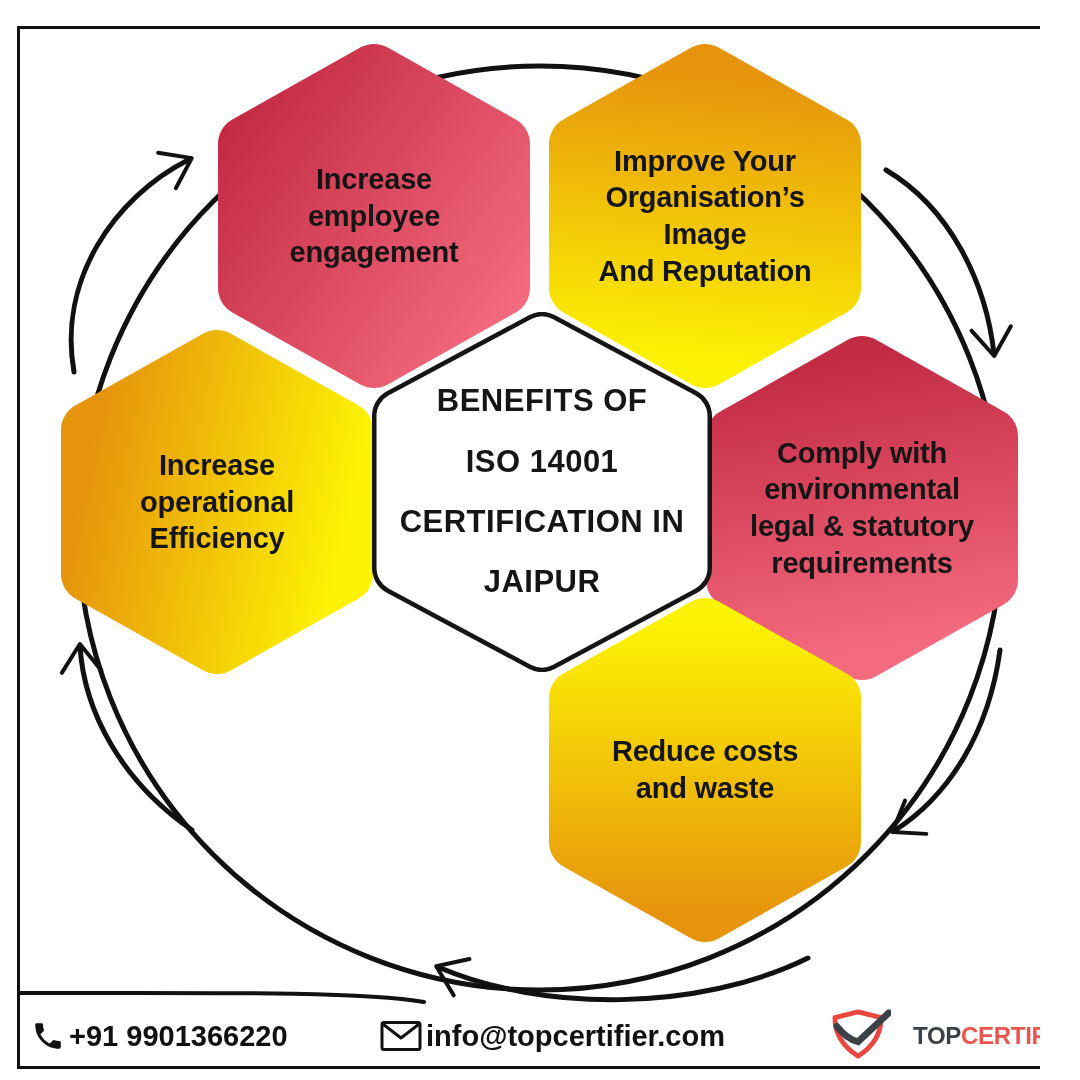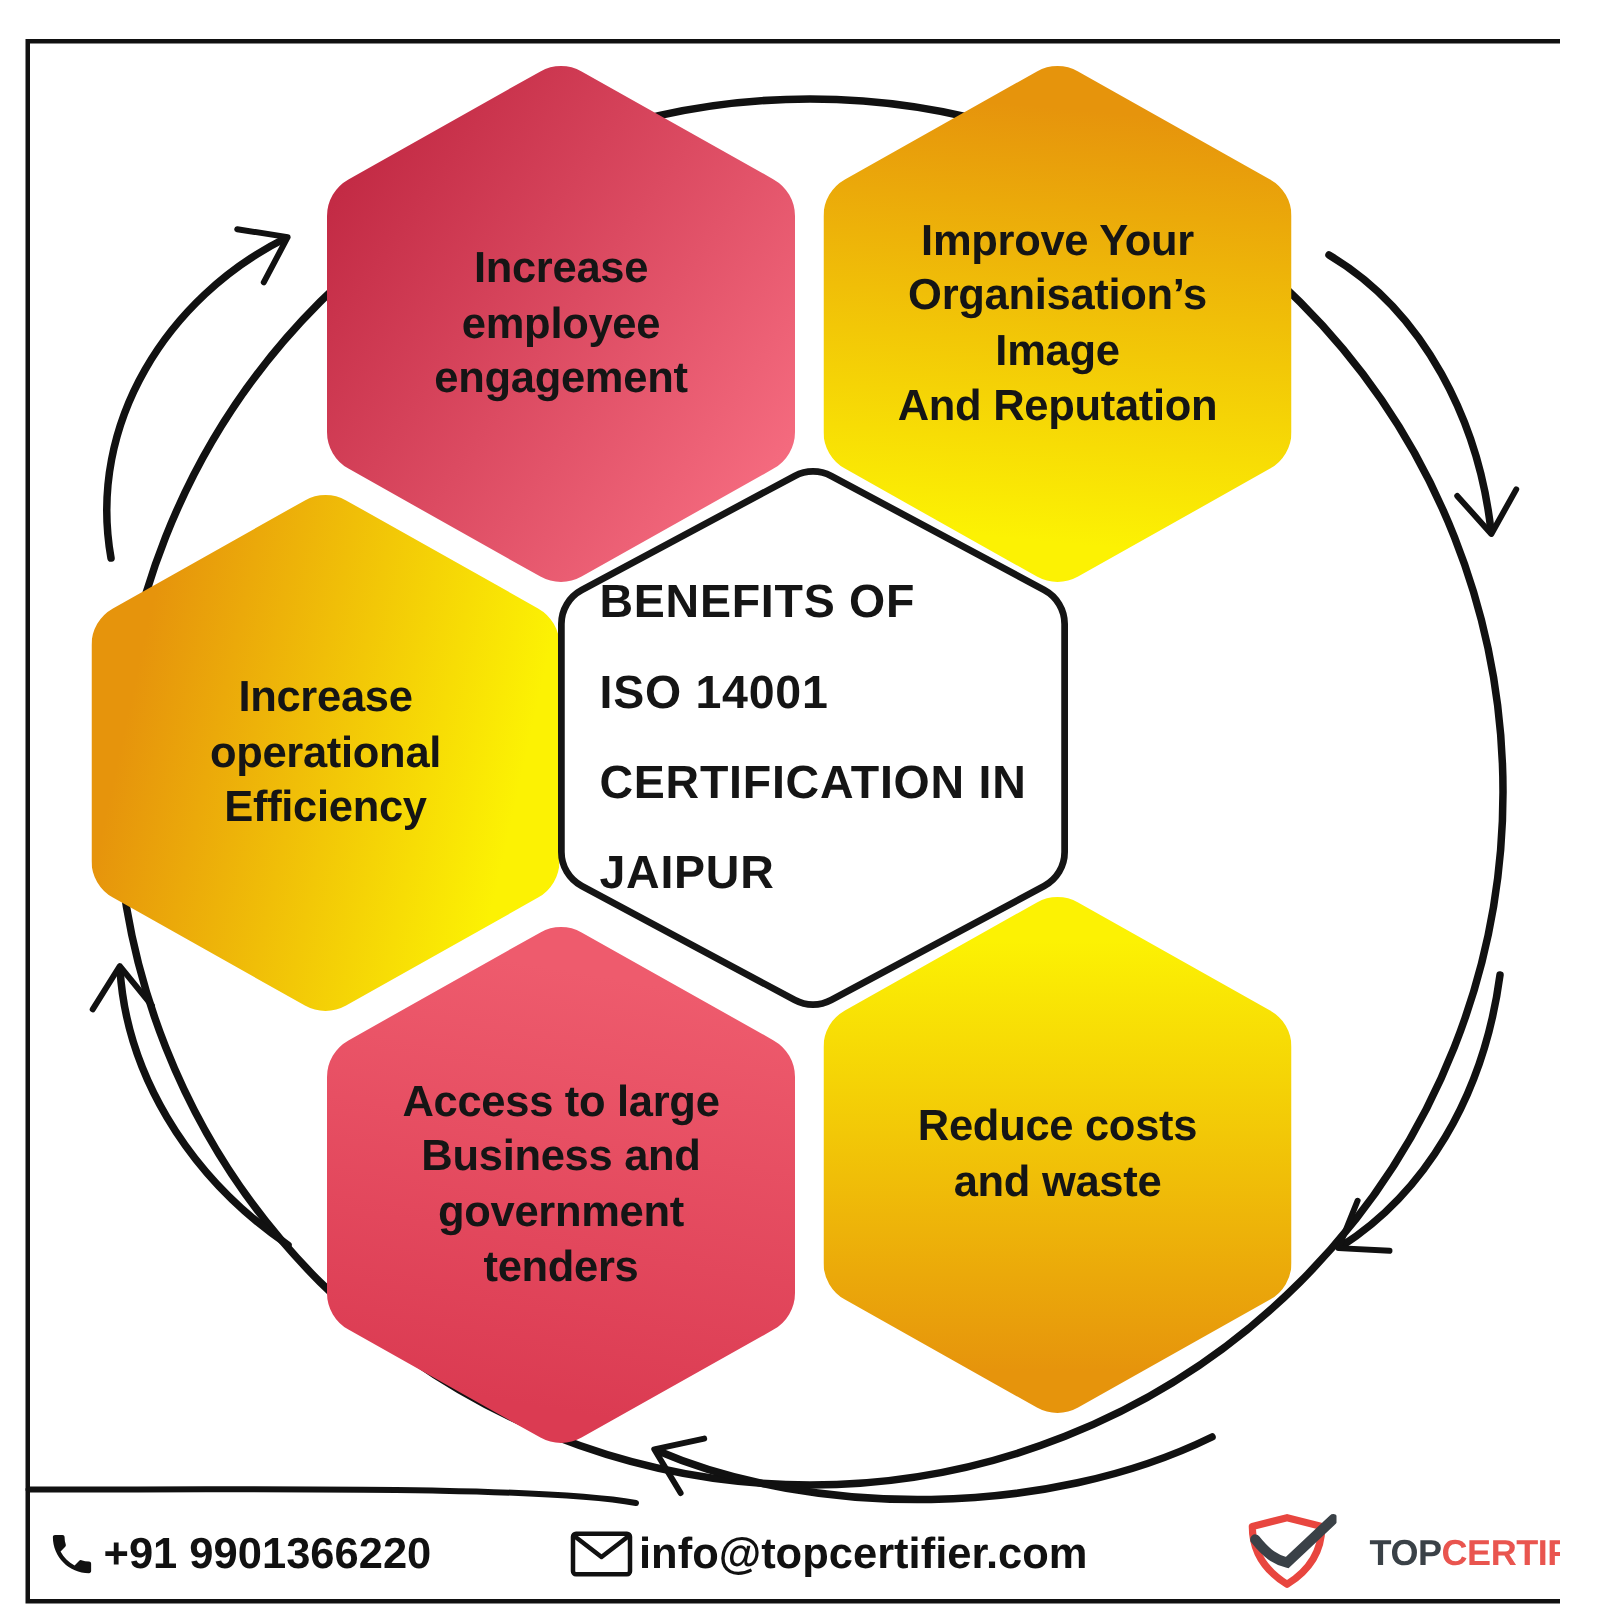--- a/index.html
+++ b/index.html
@@ -9,21 +9,21 @@
          border:3px solid #111;pointer-events:none;}
   svg.bg{position:absolute;left:0;top:0;}
   .hex{position:absolute;width:312px;height:344px;}
   .hex svg.hex-shape{position:absolute;left:0;top:0;}
   .hex-label{position:absolute;inset:0;display:flex;align-items:center;justify-content:center;
              text-align:center;white-space:pre-line;font-weight:bold;font-size:29px;
              line-height:1.26;color:#151515;letter-spacing:-0.2px;}
   .hex-center{position:absolute;left:372px;top:312px;width:340px;height:360px;}
   .hex-center svg{position:absolute;left:0;top:0;}
   .center-label{position:absolute;inset:0;display:flex;align-items:center;justify-content:center;
-                text-align:left;white-space:pre-line;font-weight:bold;font-size:31px;
+                text-align:center;white-space:pre-line;font-weight:bold;font-size:31px;
                 line-height:1.95;color:#151515;letter-spacing:0.5px;}
   .footer{position:absolute;left:17px;top:1010px;width:1046px;height:56px;}
   .contact{position:absolute;display:flex;align-items:center;gap:4px;height:52px;
            font-weight:bold;font-size:29px;color:#111;}
   .contact .ic{display:flex;align-items:center;}
   .logo{position:absolute;left:810px;top:0;display:flex;align-items:center;height:52px;}
   .logo-text{font-size:24px;font-weight:bold;letter-spacing:-0.3px;margin-left:22px;}
   .logo-text .t1{color:#3A4147;}
   .logo-text .t2{color:#E9554F;}
 </style>
@@ -87,38 +87,38 @@
   <div class="hex" style="left:549px;top:44px">
     <svg class="hex-shape" width="312" height="344" viewBox="0 0 312 344">
       <polygon points="156,28 284,100 284,244 156,316 28,244 28,100" fill="url(#gYelTR)" stroke="url(#gYelTR)" stroke-width="56" stroke-linejoin="round"></polygon>
     </svg>
     <div class="hex-label">Improve Your
 Organisation’s
 Image
 And Reputation</div>
   </div>
 
+  <div class="hex" style="left:706px;top:336px">
+    <svg class="hex-shape" width="312" height="344" viewBox="0 0 312 344">
+      <polygon points="156,28 284,100 284,244 156,316 28,244 28,100" fill="url(#gRedR)" stroke="url(#gRedR)" stroke-width="56" stroke-linejoin="round"></polygon>
+    </svg>
+    <div class="hex-label">Comply with
+environmental
+legal &amp; statutory
+requirements</div>
+  </div>
 
   <div class="hex" style="left:549px;top:598px">
     <svg class="hex-shape" width="312" height="344" viewBox="0 0 312 344">
       <polygon points="156,28 284,100 284,244 156,316 28,244 28,100" fill="url(#gYelBR)" stroke="url(#gYelBR)" stroke-width="56" stroke-linejoin="round"></polygon>
     </svg>
     <div class="hex-label">Reduce costs
 and waste</div>
   </div>
 
-  <div class="hex" style="left:218px;top:618px">
-    <svg class="hex-shape" width="312" height="344" viewBox="0 0 312 344">
-      <polygon points="156,28 284,100 284,244 156,316 28,244 28,100" fill="url(#gRedBL)" stroke="url(#gRedBL)" stroke-width="56" stroke-linejoin="round"></polygon>
-    </svg>
-    <div class="hex-label">Access to large
-Business and
-government
-tenders</div>
-  </div>
 
   <div class="hex" style="left:61px;top:330px">
     <svg class="hex-shape" width="312" height="344" viewBox="0 0 312 344">
       <polygon points="156,28 284,100 284,244 156,316 28,244 28,100" fill="url(#gYelL)" stroke="url(#gYelL)" stroke-width="56" stroke-linejoin="round"></polygon>
     </svg>
     <div class="hex-label">Increase
 operational
 Efficiency</div>
   </div>
 

